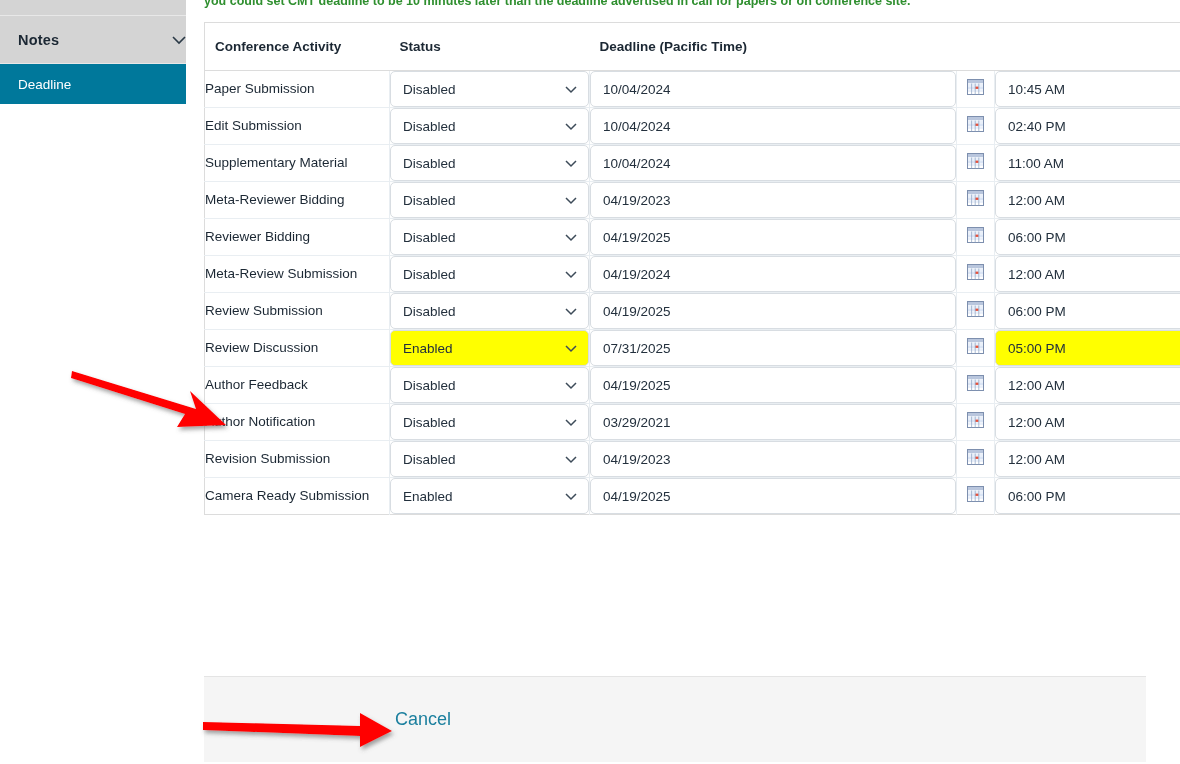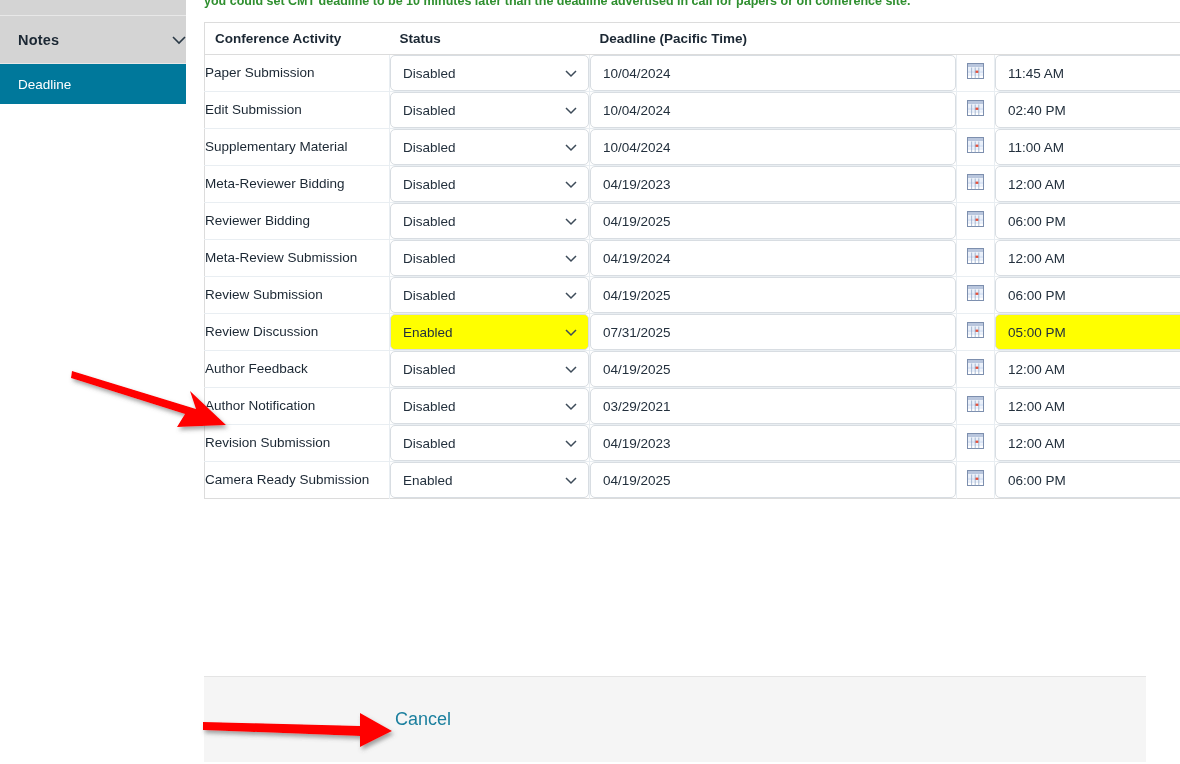--- a/index.html
+++ b/index.html
@@ -64,21 +64,21 @@
     position: absolute; left: 18px; top: 22px;
     width: 942px;
     border-collapse: collapse;
     border: 1px solid #dcdcdc;
     background: #ffffff;
     table-layout: fixed;
   }
   #deadline-table th {
     text-align: left;
     font-size: 13.5px; font-weight: bold; color: #1b2733;
-    padding: 8px 10px;
+    padding: 16px 10px;
     border-bottom: 1px solid #dcdcdc;
     background: #ffffff;
     vertical-align: middle;
   }
   #deadline-table td {
     border-bottom: 1px solid #e9eef2;
     border-right: 1px solid #e9eef2;
     padding: 0;
     vertical-align: middle;
     background: #ffffff;
@@ -239,21 +239,21 @@
                   <rect x="1" y="4.5" width="15" height="2.6" fill="#eaf0fa"></rect>
                   <rect x="1" y="7.4" width="15" height="2.6" fill="#dbe5f5"></rect>
                   <rect x="1" y="10.3" width="15" height="2.6" fill="#eaf0fa"></rect>
                   <rect x="8.3" y="7.6" width="3.2" height="2.3" fill="#e8503a"></rect>
                   <line x1="4.6" y1="4.5" x2="4.6" y2="15.4" stroke="#8aa0c2" stroke-width="0.7"></line>
                   <line x1="8.2" y1="4.5" x2="8.2" y2="15.4" stroke="#8aa0c2" stroke-width="0.7"></line>
                   <line x1="11.8" y1="4.5" x2="11.8" y2="15.4" stroke="#8aa0c2" stroke-width="0.7"></line>
                 </svg></span></td>
             <td class="cell-time">
               <div class="ctl-select">
-                <span>11:45 AM</span>
+                <span>10:45 AM</span>
               </div>
             </td>
           </tr>
           <tr>
             <td class="cell-activity"><span>Edit Submission</span></td>
             <td class="cell-status">
               <div class="ctl-select">
                 <span>Disabled</span>
                 <span class="sel-arrow"><svg width="16" height="16" viewBox="0 0 16 16">
                     <polyline points="3,6 8,11 13,6" fill="none" stroke="#3d4b59" stroke-width="1.5"></polyline>

